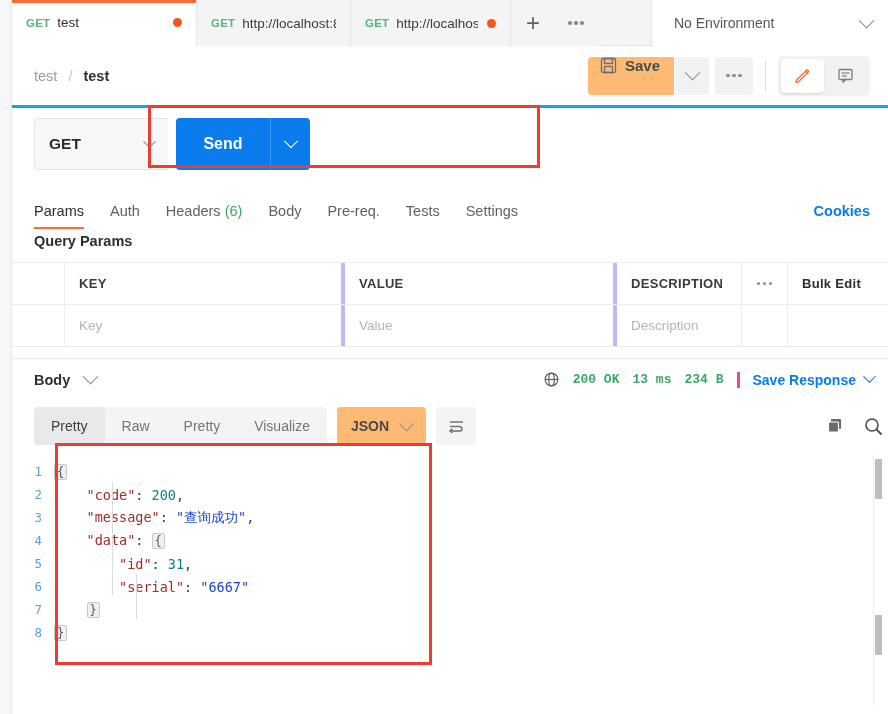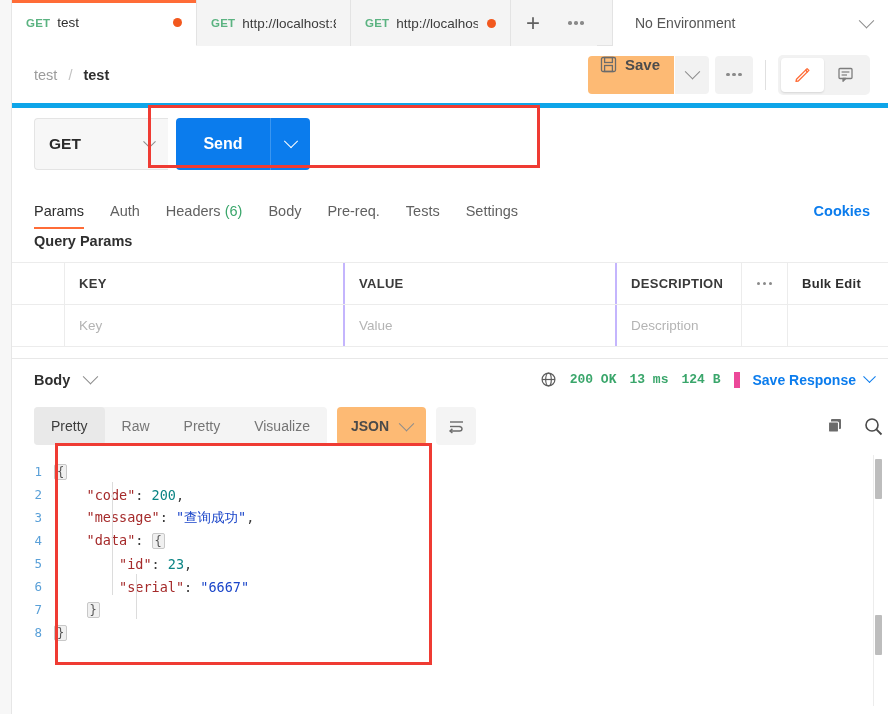--- a/index.html
+++ b/index.html
@@ -56,36 +56,36 @@
   .tab-add, .tab-more {
     display:flex; align-items:center; justify-content:center;
     height:46px; background:#f4f4f4; cursor:pointer; color:#6b6b6b;
   }
   .tab-add { width:44px; font-size:24px; font-weight:300; color:#616161; }
   .tab-more { width:42px; }
   .dots3 { display:flex; gap:2.5px; align-items:center; }
   .dots3 i { width:3.5px; height:3.5px; border-radius:50%; background:#8a8a8a; display:block; }
 
   .env-sel {
-    margin-left:auto; width:276px; height:46px; background:#fff;
+    margin-left:auto; width:237px; height:46px; background:#fff;
     border-left:1px solid #e3e3e3;
     display:flex; align-items:center; padding:0 16px 0 22px; cursor:pointer;
   }
   .env-sel .env-label { font-size:14px; color:#555; }
   .env-sel .chev { margin-left:auto; }
   .chev {
     width:11px; height:11px; border-right:1.6px solid #8c8c8c;
     border-bottom:1.6px solid #8c8c8c; transform:rotate(45deg) translate(-2px,-2px);
   }
 
   
   .crumbrow {
     position:absolute; left:12px; top:46px; right:0; height:62px;
     background:#fff; display:flex; align-items:center; padding:0 18px 0 22px;
-    border-bottom:5px solid #0ea5e9;
+    border-bottom:3px solid #0ea5e9;
   }
   .crumb { font-size:14.5px; color:#9b9b9b; }
   .crumb .sep { margin:0 7px; color:#c2c2c2; }
   .crumb .cur { color:#2f2f2f; font-weight:bold; }
 
   .actions { margin-left:auto; display:flex; align-items:center; }
   .savebtn {
     display:flex; align-items:flex-start; gap:8px; height:38px;
     background:#fdba74; border-radius:4px 0 0 4px; padding:0 14px 0 12px;
     cursor:pointer;
@@ -163,21 +163,21 @@
     position:absolute; left:34px; top:233px; font-size:14.5px;
     color:#2f2f2f; font-weight:bold;
   }
   .ptable {
     position:absolute; left:12px; top:262px; right:0; height:85px;
     border-top:1px solid #ececec;
   }
   .prow { display:flex; height:42px; border-bottom:1px solid #ececec; }
   .pcell {
     display:flex; align-items:center; padding:0 14px;
-    border-right:2px solid #c4b5fd; font-size:13.5px;
+    border-right:4px solid #c4b5fd; font-size:13.5px;
   }
   .pcell.cb { width:53px; border-right:1px solid #ececec; }
   .pcell.k { width:280px; }
   .pcell.v { width:272px; }
   .pcell.d { flex:1; border-right:1px solid #ececec; }
   .pcell.opt { width:46px; justify-content:center; border-right:1px solid #ececec; }
   .pcell.bulk { width:100px; border-right:none; }
   .hdr .pcell { font-size:13px; color:#3a3a3a; font-weight:bold; letter-spacing:.3px; }
   .hdr .bulk { color:#2d2d2d; cursor:pointer; }
   .body-row .pcell { color:#b4b4b4; }
@@ -187,21 +187,21 @@
     position:absolute; left:12px; top:358px; right:0; height:42px;
     display:flex; align-items:center; padding:0 14px 0 22px;
     border-top:1px solid #e8e8e8;
   }
   .bodylbl { font-size:14.5px; color:#2f2f2f; font-weight:bold; cursor:pointer; }
   .bodylbl-caret { margin-left:11px; }
   .meta-right { margin-left:auto; display:flex; align-items:center; gap:13px; }
   .statpill { font-size:13px; color:#3aa66b; font-weight:bold;font-family:Liberation Mono, monospace; }
   .saveresp {
     font-size:14px; color:#0b7ced; font-weight:bold; cursor:pointer;
-    padding-left:13px; border-left:6px solid #ec4899; display:flex;
+    padding-left:13px; border-left:3px solid #ec4899; display:flex;
     align-items:center; gap:9px;
   }
   .saveresp .chev { border-color:#0b7ced; width:9px; height:9px; }
 
   
   .viewtabs {
     position:absolute; left:12px; top:404px; right:0; height:44px;
     display:flex; align-items:center; padding:0 4px 0 22px;
   }
   .vgroup { display:flex; align-items:center; background:#f4f4f4; border-radius:4px; height:38px; }
@@ -438,21 +438,21 @@
     <div class="meta-right">
       <span>
         <svg width="17" height="17" viewBox="0 0 17 17">
           <circle cx="8.5" cy="8.5" r="6.4" fill="none" stroke="#5c5c5c" stroke-width="1.2"></circle>
           <ellipse cx="8.5" cy="8.5" rx="2.8" ry="6.4" fill="none" stroke="#5c5c5c" stroke-width="1.2"></ellipse>
           <line x1="2.1" y1="8.5" x2="14.9" y2="8.5" stroke="#5c5c5c" stroke-width="1.2"></line>
         </svg>
       </span>
       <span class="statpill">200 OK</span>
       <span class="statpill">13 ms</span>
-      <span class="statpill">124 B</span>
+      <span class="statpill">234 B</span>
       <span class="saveresp">
         <span>Save Response</span>
         <span class="chev"></span>
       </span>
     </div>
   </div>
 
   <div class="viewtabs">
     <div class="vgroup">
       <div class="vtab active">Pretty</div>
@@ -509,21 +509,21 @@
           <div class="cline">
             <div class="gutter">3</div>
             <div class="ctext"><span class="tok-pun">    </span><span class="tok-key">"message"</span><span class="tok-pun">: </span><span class="tok-str">"查询成功"</span><span class="tok-pun">,</span></div>
           </div>
           <div class="cline">
             <div class="gutter">4</div>
             <div class="ctext"><span class="tok-pun">    </span><span class="tok-key">"data"</span><span class="tok-pun">: </span><span class="fold">{</span></div>
           </div>
           <div class="cline">
             <div class="gutter">5</div>
-            <div class="ctext"><span class="tok-pun">        </span><span class="tok-key">"id"</span><span class="tok-pun">: </span><span class="tok-num">23</span><span class="tok-pun">,</span></div>
+            <div class="ctext"><span class="tok-pun">        </span><span class="tok-key">"id"</span><span class="tok-pun">: </span><span class="tok-num">31</span><span class="tok-pun">,</span></div>
           </div>
           <div class="cline">
             <div class="gutter">6</div>
             <div class="ctext"><span class="tok-pun">        </span><span class="tok-key">"serial"</span><span class="tok-pun">: </span><span class="tok-str">"6667"</span></div>
           </div>
           <div class="cline">
             <div class="gutter">7</div>
             <div class="ctext"><span class="tok-pun">    </span><span class="fold">}</span></div>
           </div>
           <div class="cline">

